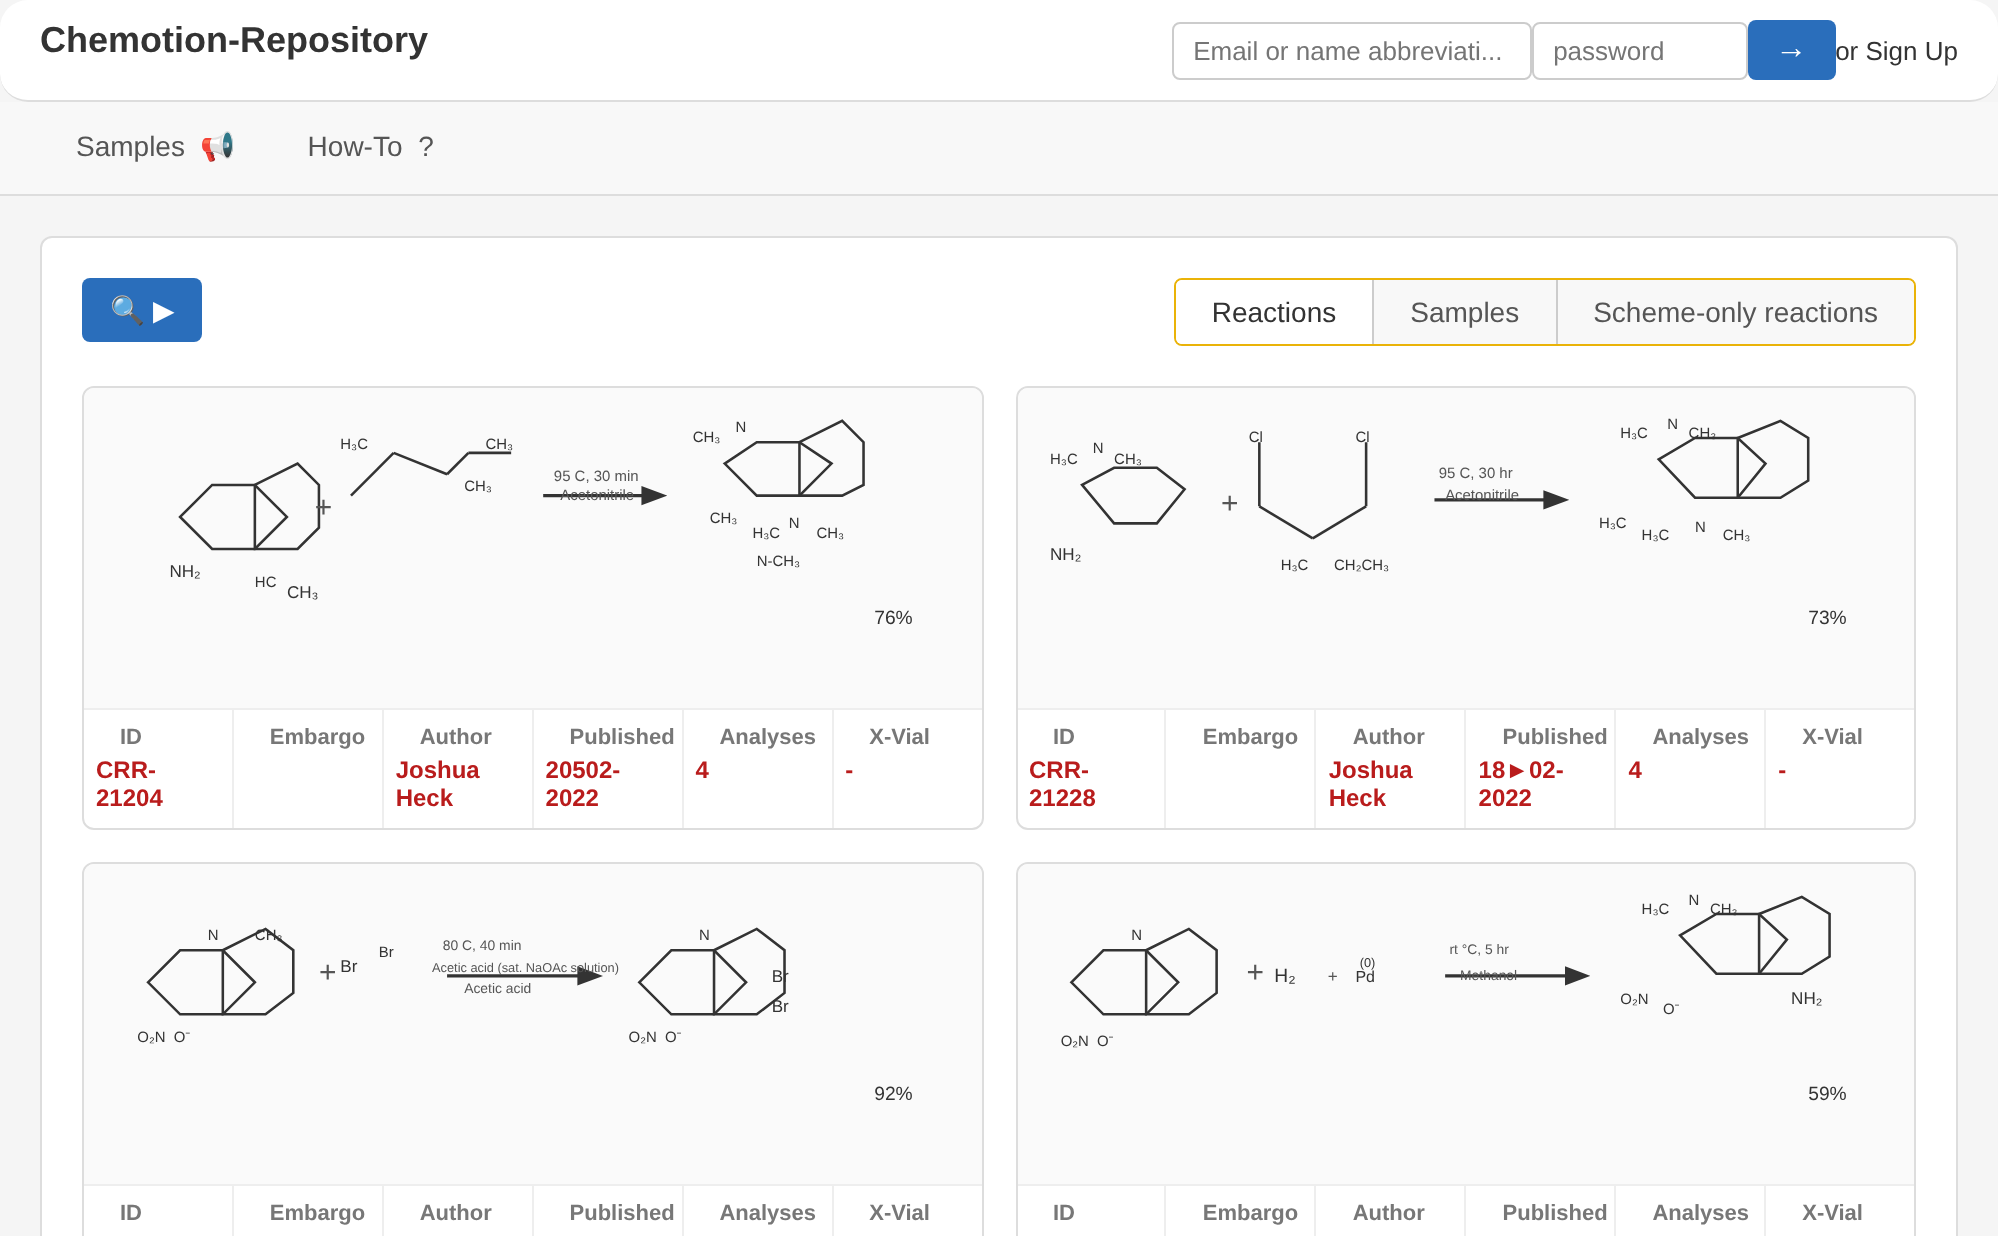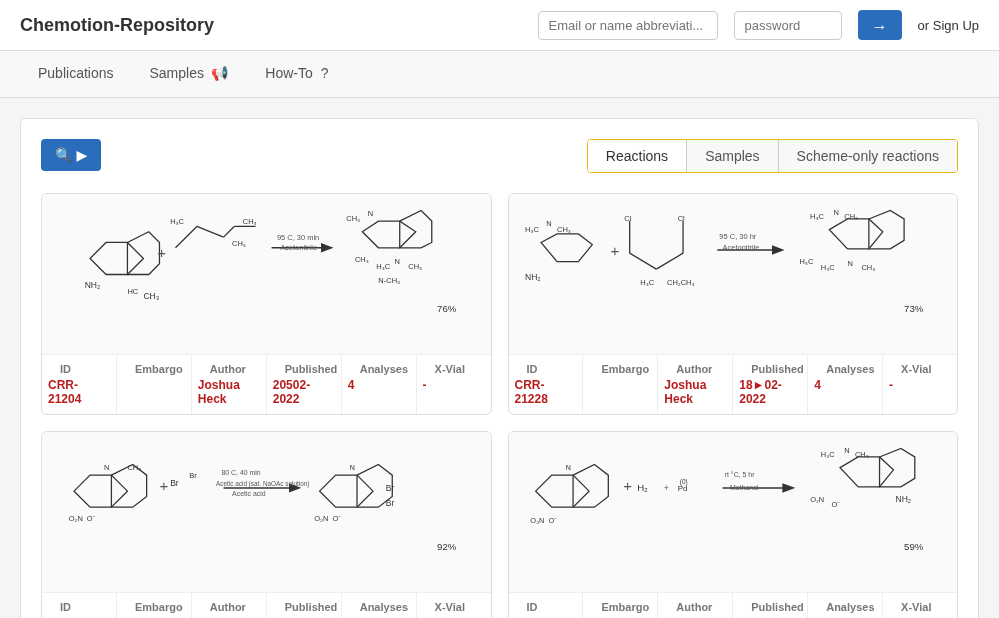--- a/index.html
+++ b/index.html
@@ -4,34 +4,35 @@
   <style>
     * { box-sizing: border-box; margin: 0; padding: 0; }
     body { font-family: Arial, sans-serif; background: #f5f5f5; font-size: 14px; color: #333; }
 
     
     .header {
       background: #fff;
       border-bottom: 1px solid #ddd;
       padding: 10px 20px;
       display: flex;
-      align-items: center;
+      align-items: flex-start;
       gap: 20px;
+      border-radius: 14px;
     }
     .logo {
       font-size: 18px;
       font-weight: bold;
       color: #333;
       flex-shrink: 0;
     }
     .header-spacer { flex: 1; }
     .header-auth {
       display: flex;
       align-items: center;
-      gap: 16px;
+      gap: 0;
     }
     .header-auth input {
       border: 1px solid #ccc;
       border-radius: 4px;
       padding: 6px 10px;
       font-size: 13px;
       width: 180px;
       color: #999;
     }
     .header-auth input.password { width: 108px; }
@@ -171,23 +172,20 @@
   <div class="header-auth">
     <input type="text" placeholder="Email or name abbreviati..." style="">
     <input type="password" class="password" placeholder="password" style="">
     <button class="login-btn">→</button>
     <span class="signup-link">or Sign Up</span>
   </div>
 </div>
 
 <div class="nav">
   <div class="nav-item">
-    <span>Publications</span>
-  </div>
-  <div class="nav-item">
     <span>Samples</span>
     <span class="nav-icon">📢</span>
   </div>
   <div class="nav-item">
     <span>How-To</span>
     <span class="nav-icon">?</span>
   </div>
 </div>
 
 <div class="main">

